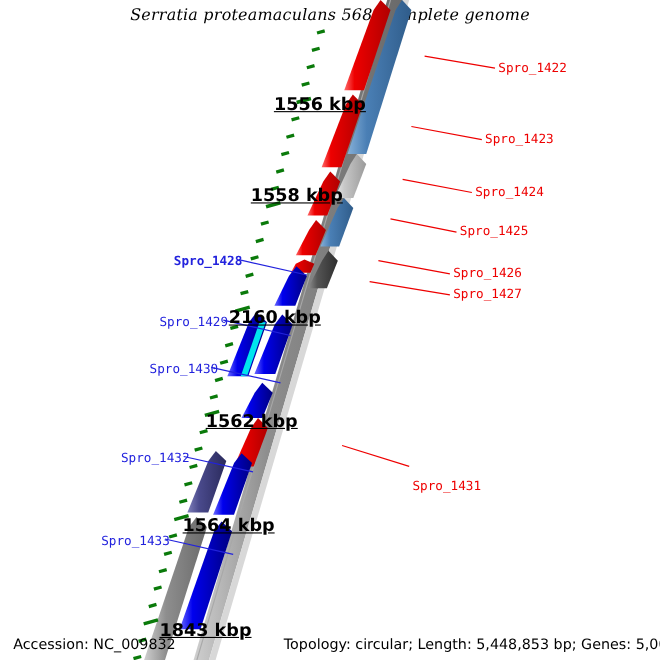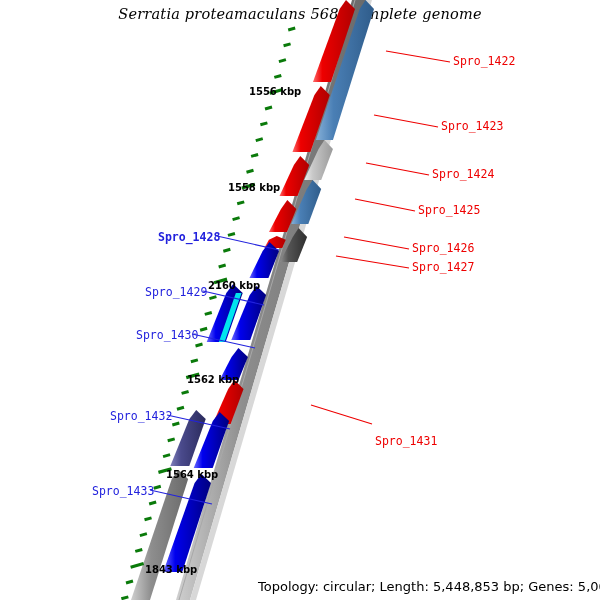--- a/index.html
+++ b/index.html
@@ -46,24 +46,25 @@
     font-size: 11.5px;
     white-space: nowrap;
     line-height: 1;
   }
   .gene-label.fwd { color: #ee0000; }
   .gene-label.rev { color: #2222dd; }
   .tick-label {
     position: absolute;
     font-family: "DejaVu Sans", sans-serif;
     font-weight: bold;
-    font-size: 10px;
+    font-size: 16px;
     color: #000000;
     white-space: nowrap;
     line-height: 1;
+    text-decoration: underline;
   }
 </style>
 </head>
 <body>
 
 <div id="stage">
 
   <div id="title">Serratia proteamaculans 568, complete genome</div>
 
   <svg class="layer" id="graphics" viewBox="0 0 600 600" xmlns="http://www.w3.org/2000/svg">
@@ -199,36 +200,37 @@
           <line x1="192" y1="334" x2="255" y2="348" stroke="#2222dd" stroke-width="1.1"></line>
           <line x1="311" y1="405" x2="372" y2="424" stroke="#ee0000" stroke-width="1.1"></line>
           <line x1="167" y1="415" x2="230" y2="429" stroke="#2222dd" stroke-width="1.1"></line>
           <line x1="150" y1="490" x2="212" y2="504" stroke="#2222dd" stroke-width="1.1"></line>
         </g>
     </g>
   </svg>
 
   <div id="tick-label-layer">
       <div class="tick-label" style="left: 249px; top: 87px;">1556 kbp</div>
-      <div class="tick-label" style="left: 228px; top: 183px;">1558 kbp</div>
+      <div class="tick-label" style="left: 228px; top: 170px;">1558 kbp</div>
       <div class="tick-label" style="left: 208px; top: 281px;">2160 kbp</div>
       <div class="tick-label" style="left: 187px; top: 375px;">1562 kbp</div>
       <div class="tick-label" style="left: 166px; top: 470px;">1564 kbp</div>
       <div class="tick-label" style="left: 145px; top: 565px;">1843 kbp</div>
     </div>
   <div id="gene-label-layer">
       <div class="gene-label fwd" style="left: 453px; top: 56px;">Spro_1422</div>
       <div class="gene-label fwd" style="left: 441px; top: 121px;">Spro_1423</div>
       <div class="gene-label fwd" style="left: 432px; top: 169px;">Spro_1424</div>
       <div class="gene-label fwd" style="left: 418px; top: 205px;">Spro_1425</div>
       <div class="gene-label fwd" style="left: 412px; top: 243px;">Spro_1426</div>
       <div class="gene-label fwd" style="left: 412px; top: 262px;">Spro_1427</div>
       <div class="gene-label rev" style="left: 158px; top: 232px; font-weight: bold;">Spro_1428</div>
       <div class="gene-label rev" style="left: 145px; top: 287px;">Spro_1429</div>
       <div class="gene-label rev" style="left: 136px; top: 330px;">Spro_1430</div>
       <div class="gene-label fwd" style="left: 375px; top: 436px;">Spro_1431</div>
       <div class="gene-label rev" style="left: 110px; top: 411px;">Spro_1432</div>
       <div class="gene-label rev" style="left: 92px; top: 486px;">Spro_1433</div>
     </div>
 
+  <div class="footer-text" id="accession">Accession: NC_009832</div>
   <div class="footer-text" id="meta">Topology: circular; Length: 5,448,853 bp; Genes: 5,000</div>
 
 </div>
 
 </body></html>

